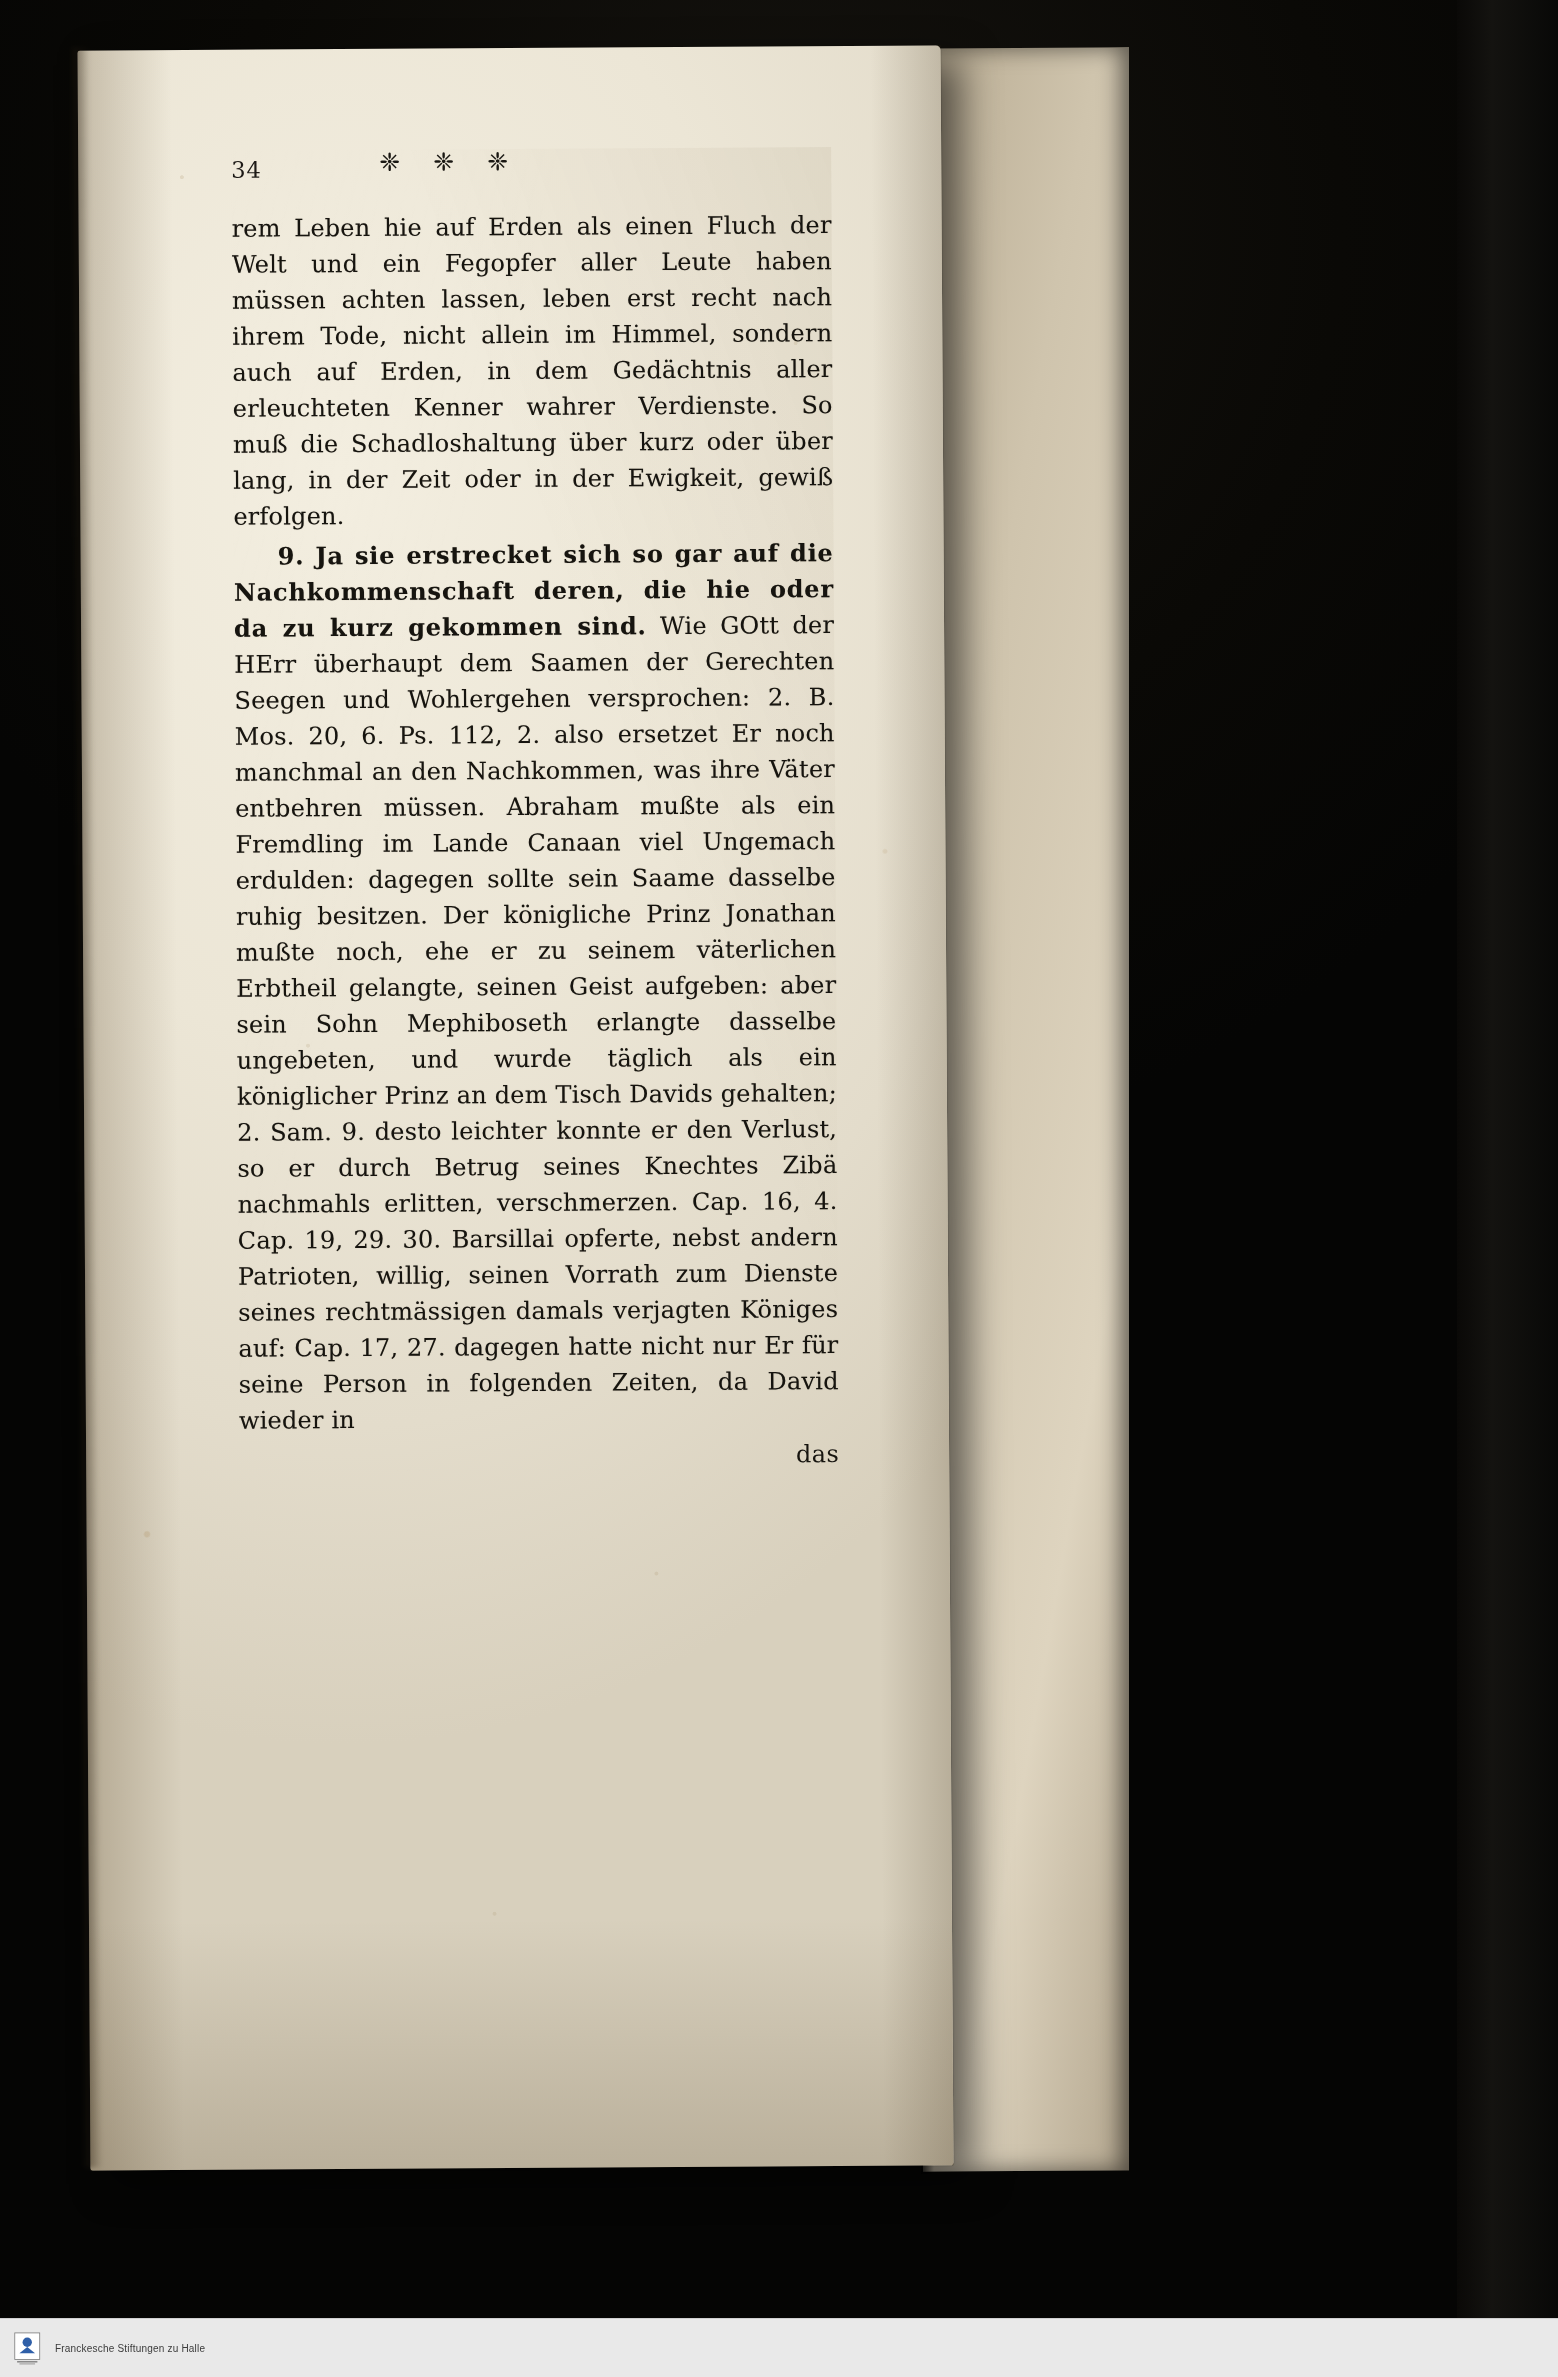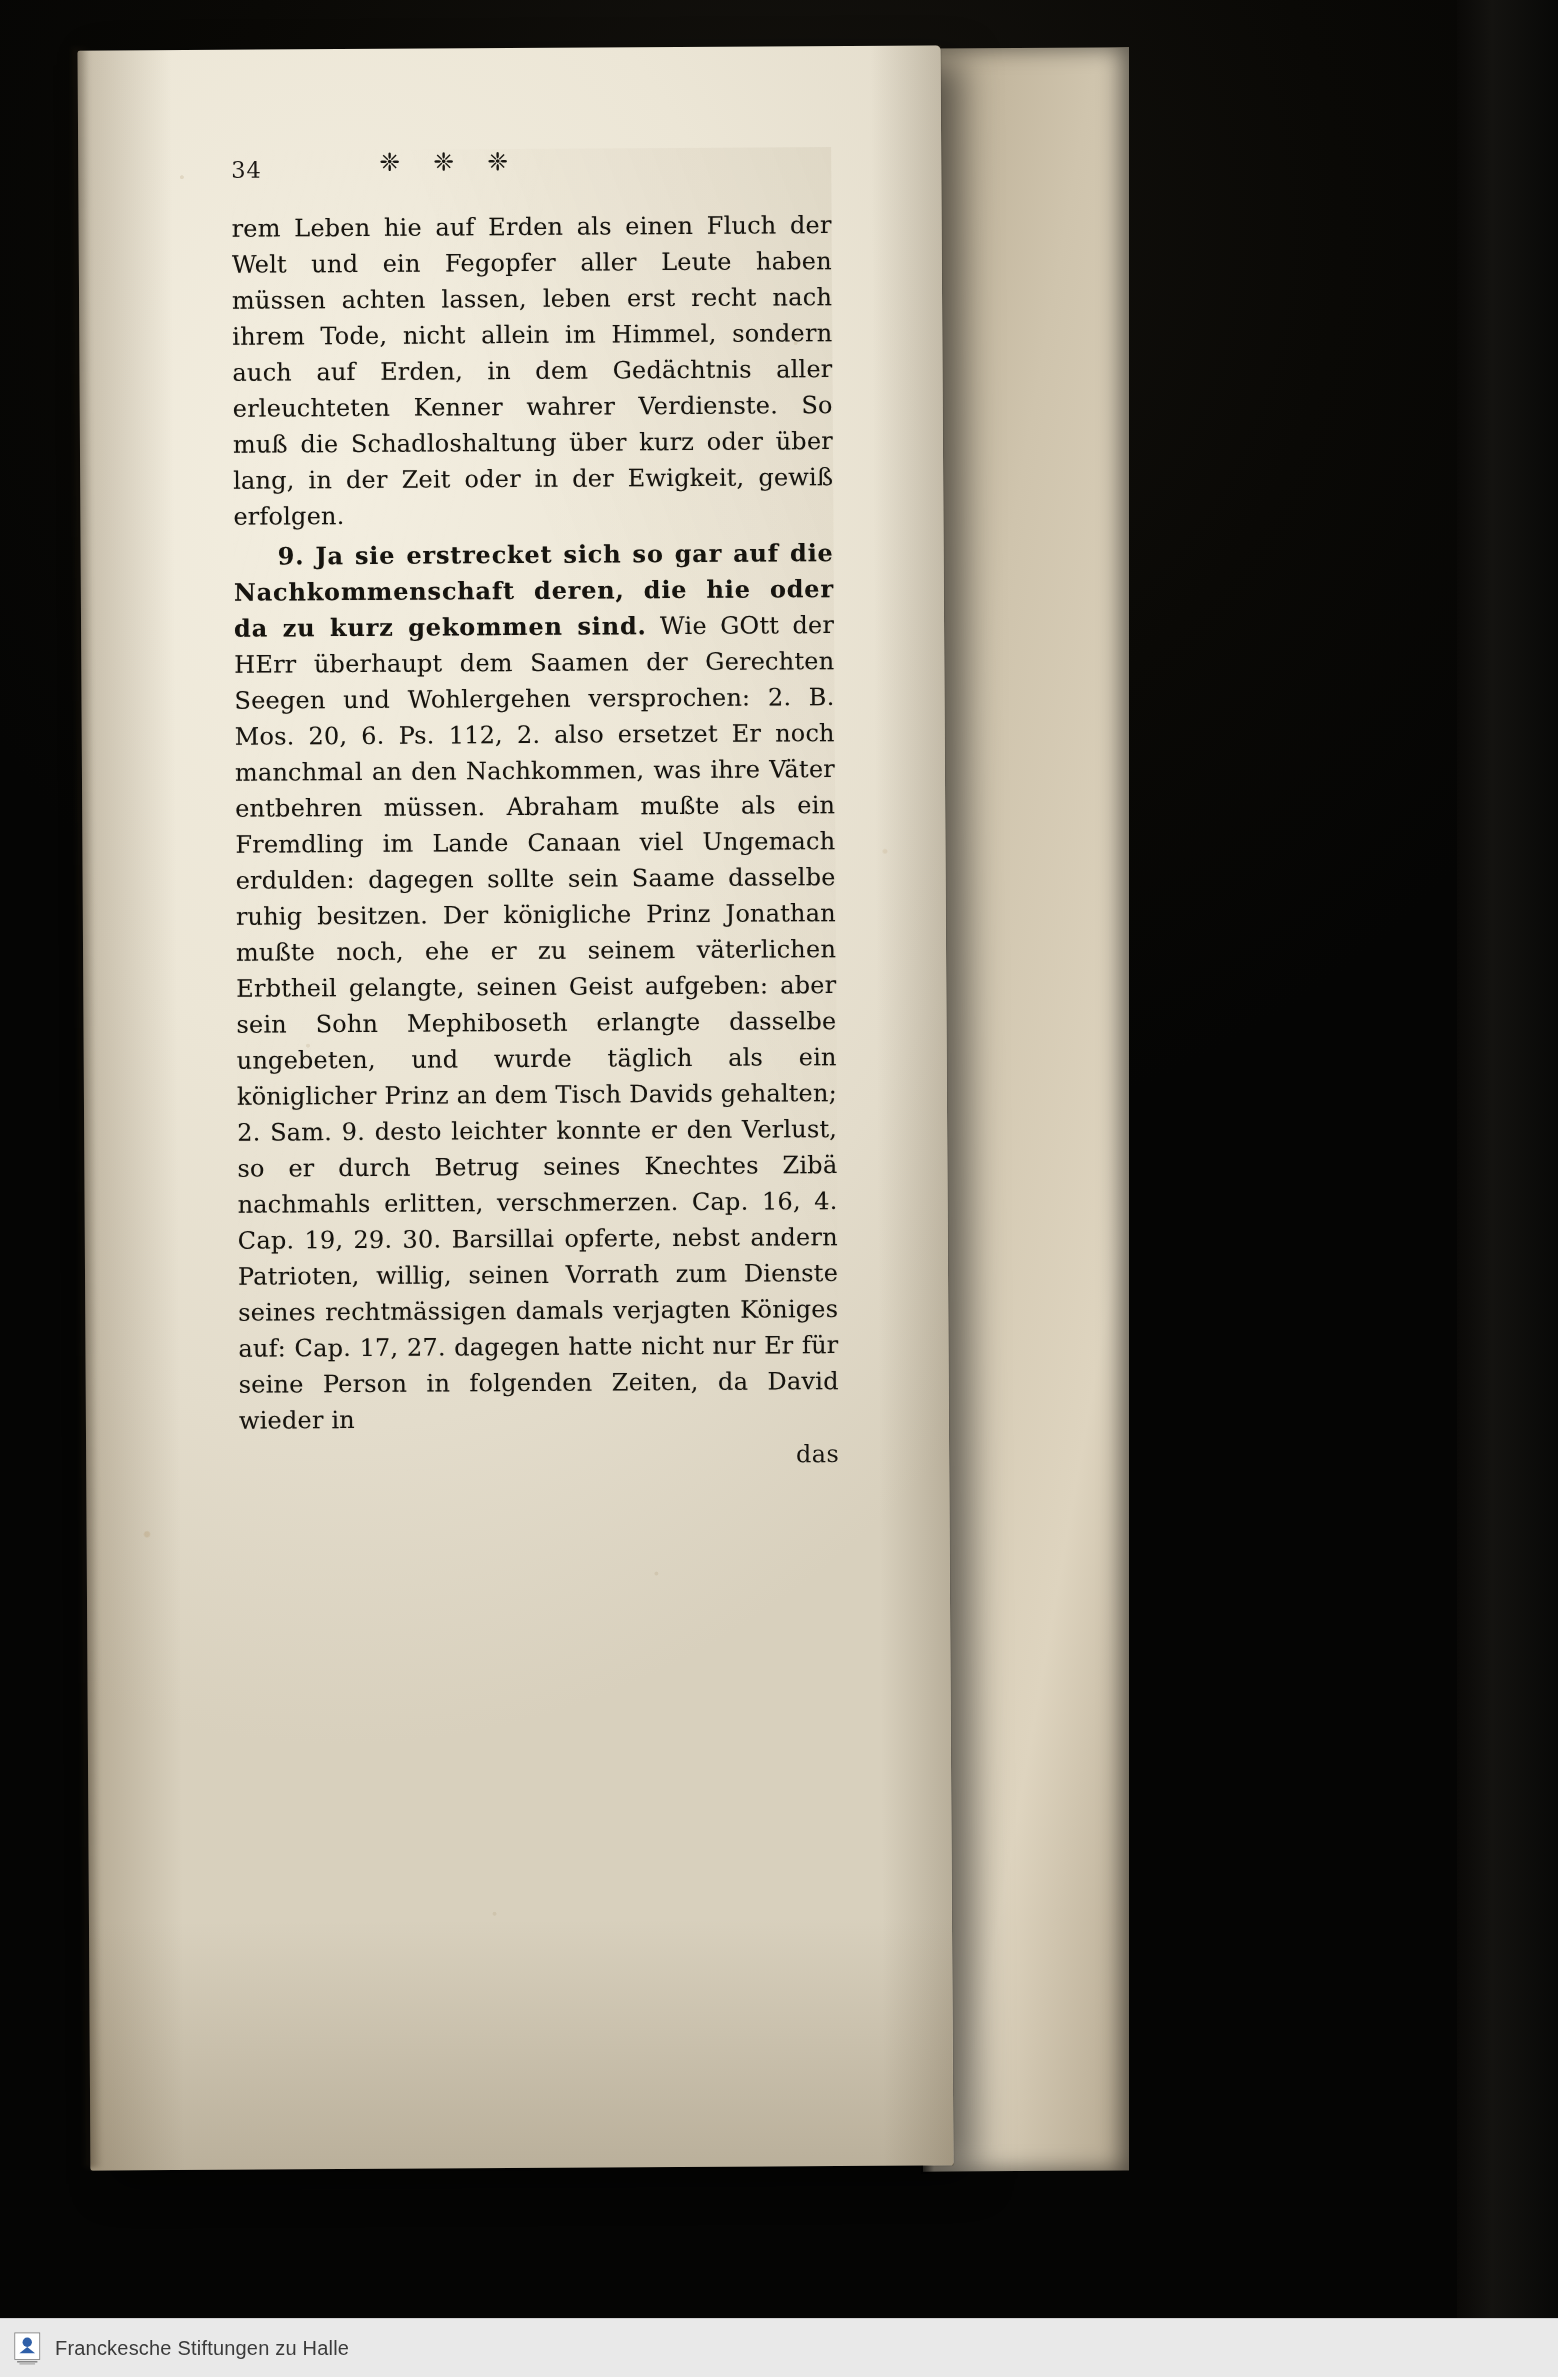--- a/index.html
+++ b/index.html
@@ -193,21 +193,21 @@
   .footer-logo {
     width: 30px; height: 34px;
     margin-right: 12.5px;
     display: flex;
     align-items: center;
     justify-content: center;
   }
   .footer-logo svg { display: block; }
   .footer-text {
     font-family: "Liberation Sans", sans-serif;
-    font-size: 20px;
+    font-size: 10px;
     color: #3b3b3b;
     letter-spacing: 0.2px;
   }
 </style>
 </head>
 <body>
 
 <div class="scan-stage">
 
   <div class="gutter-right"></div>

